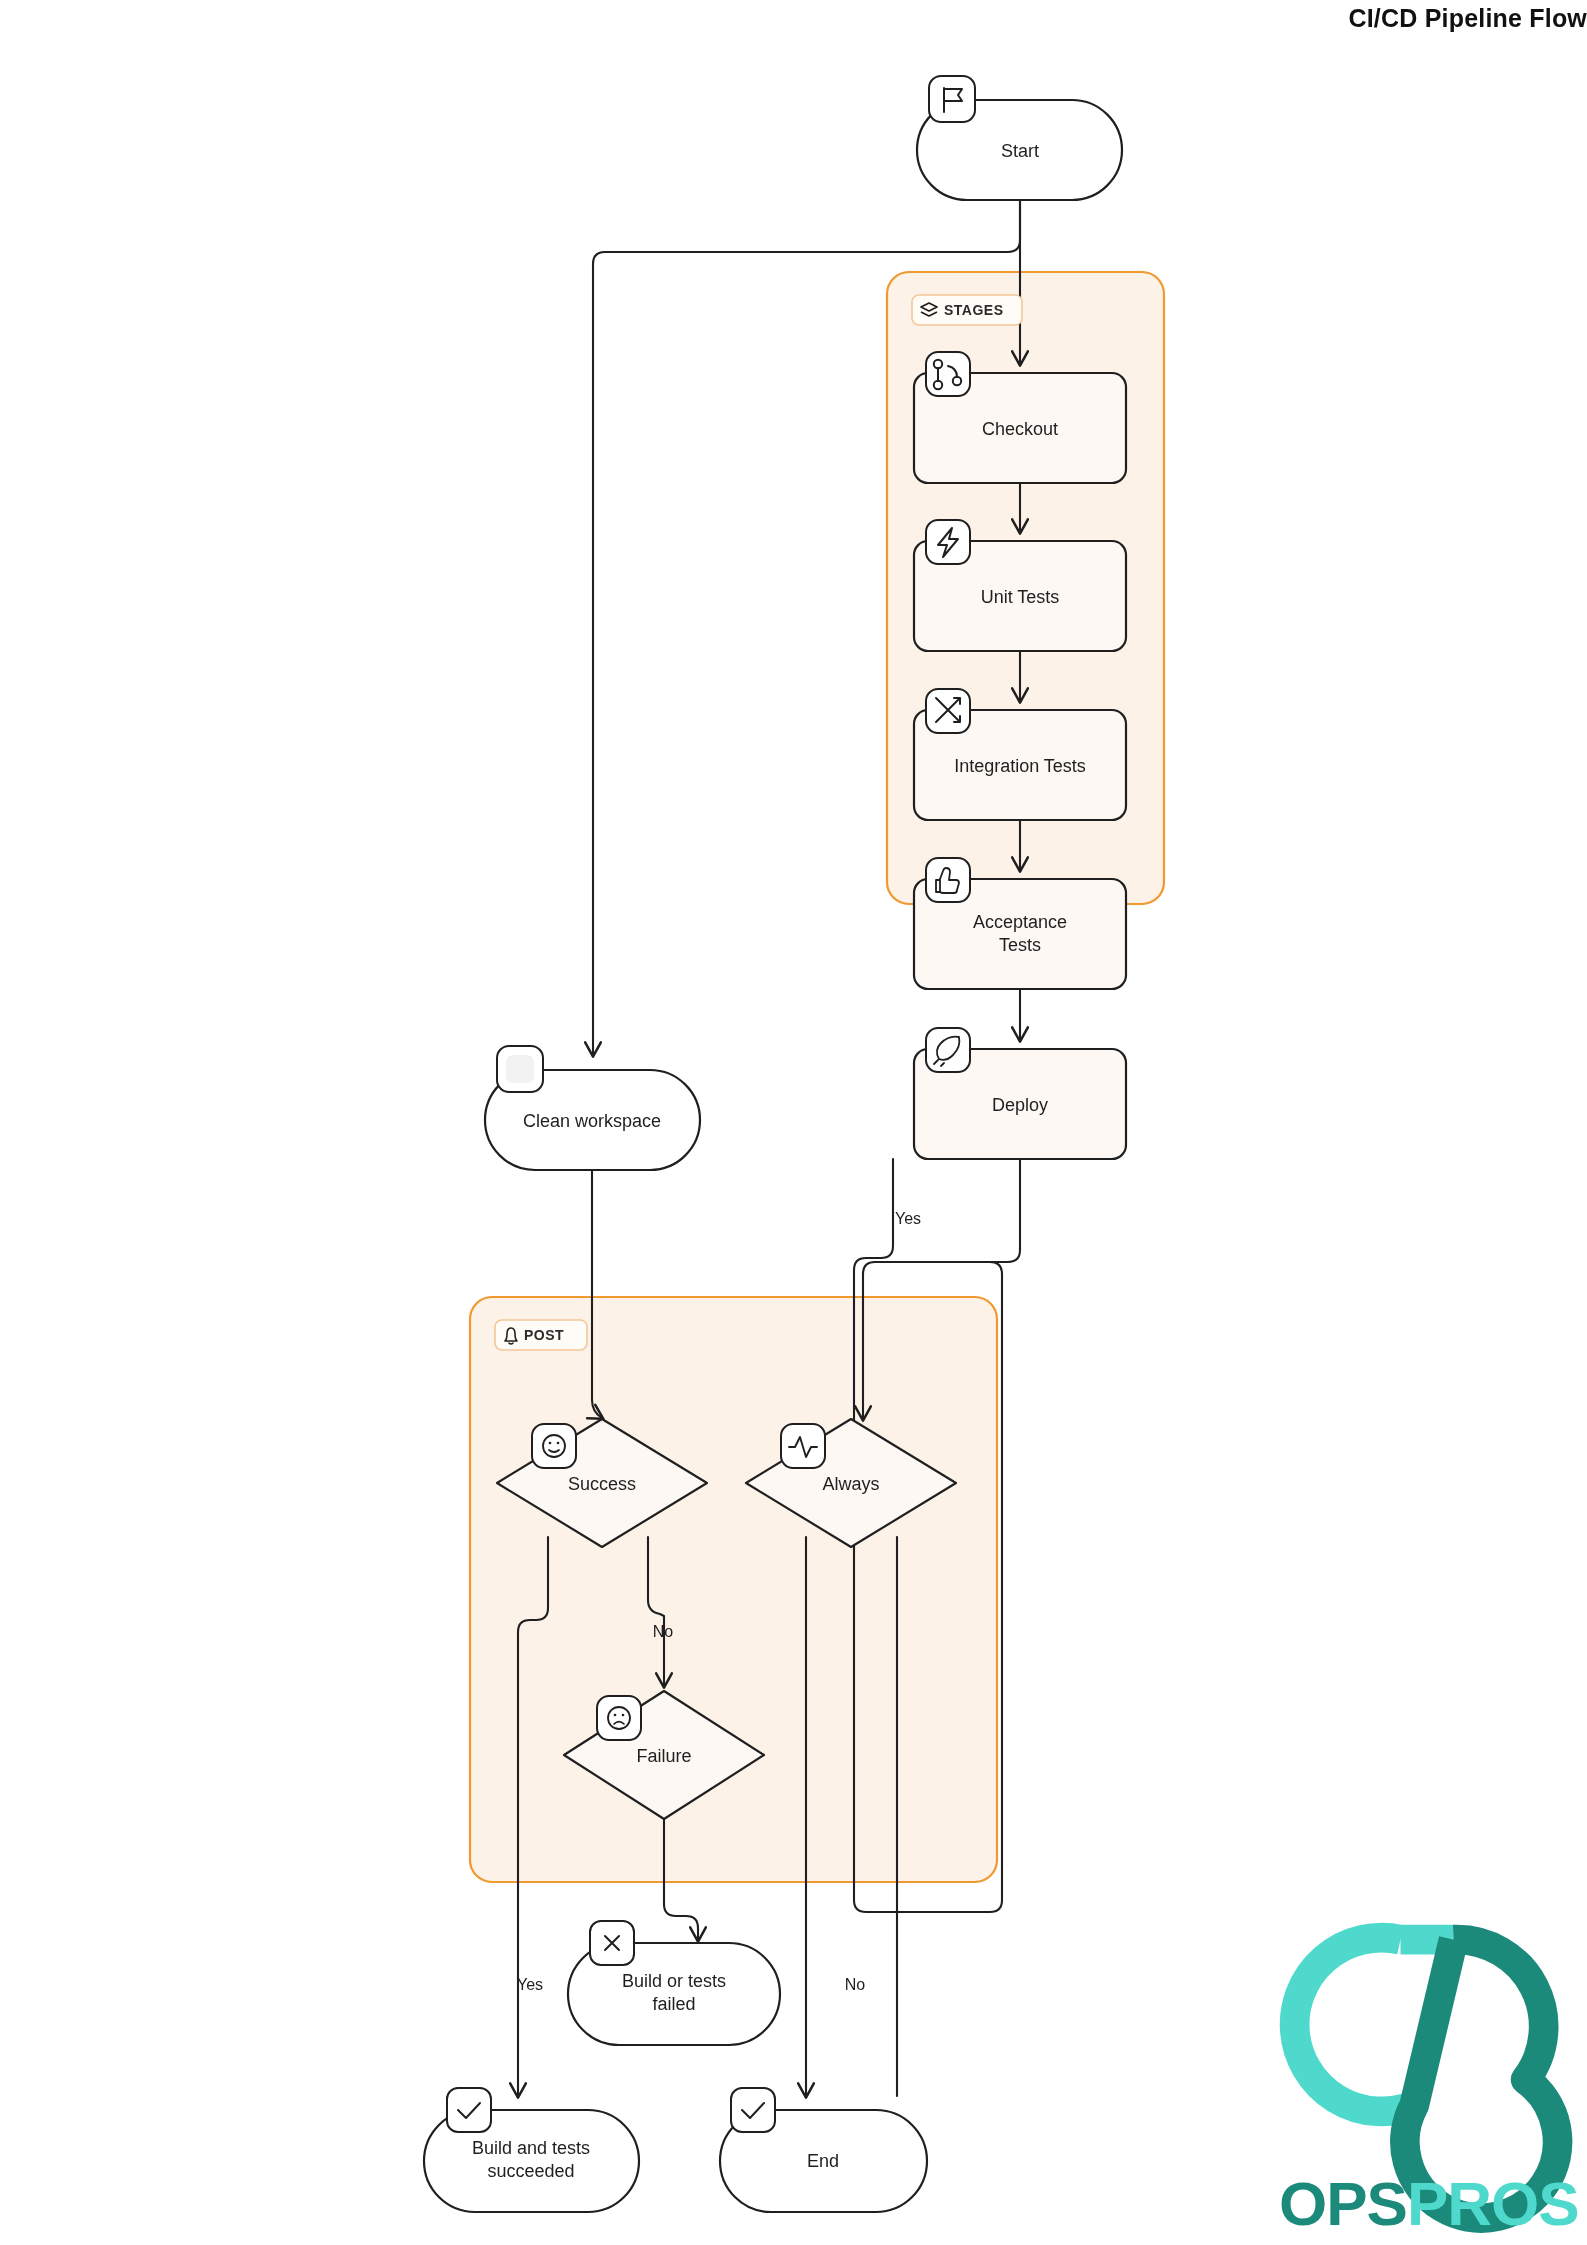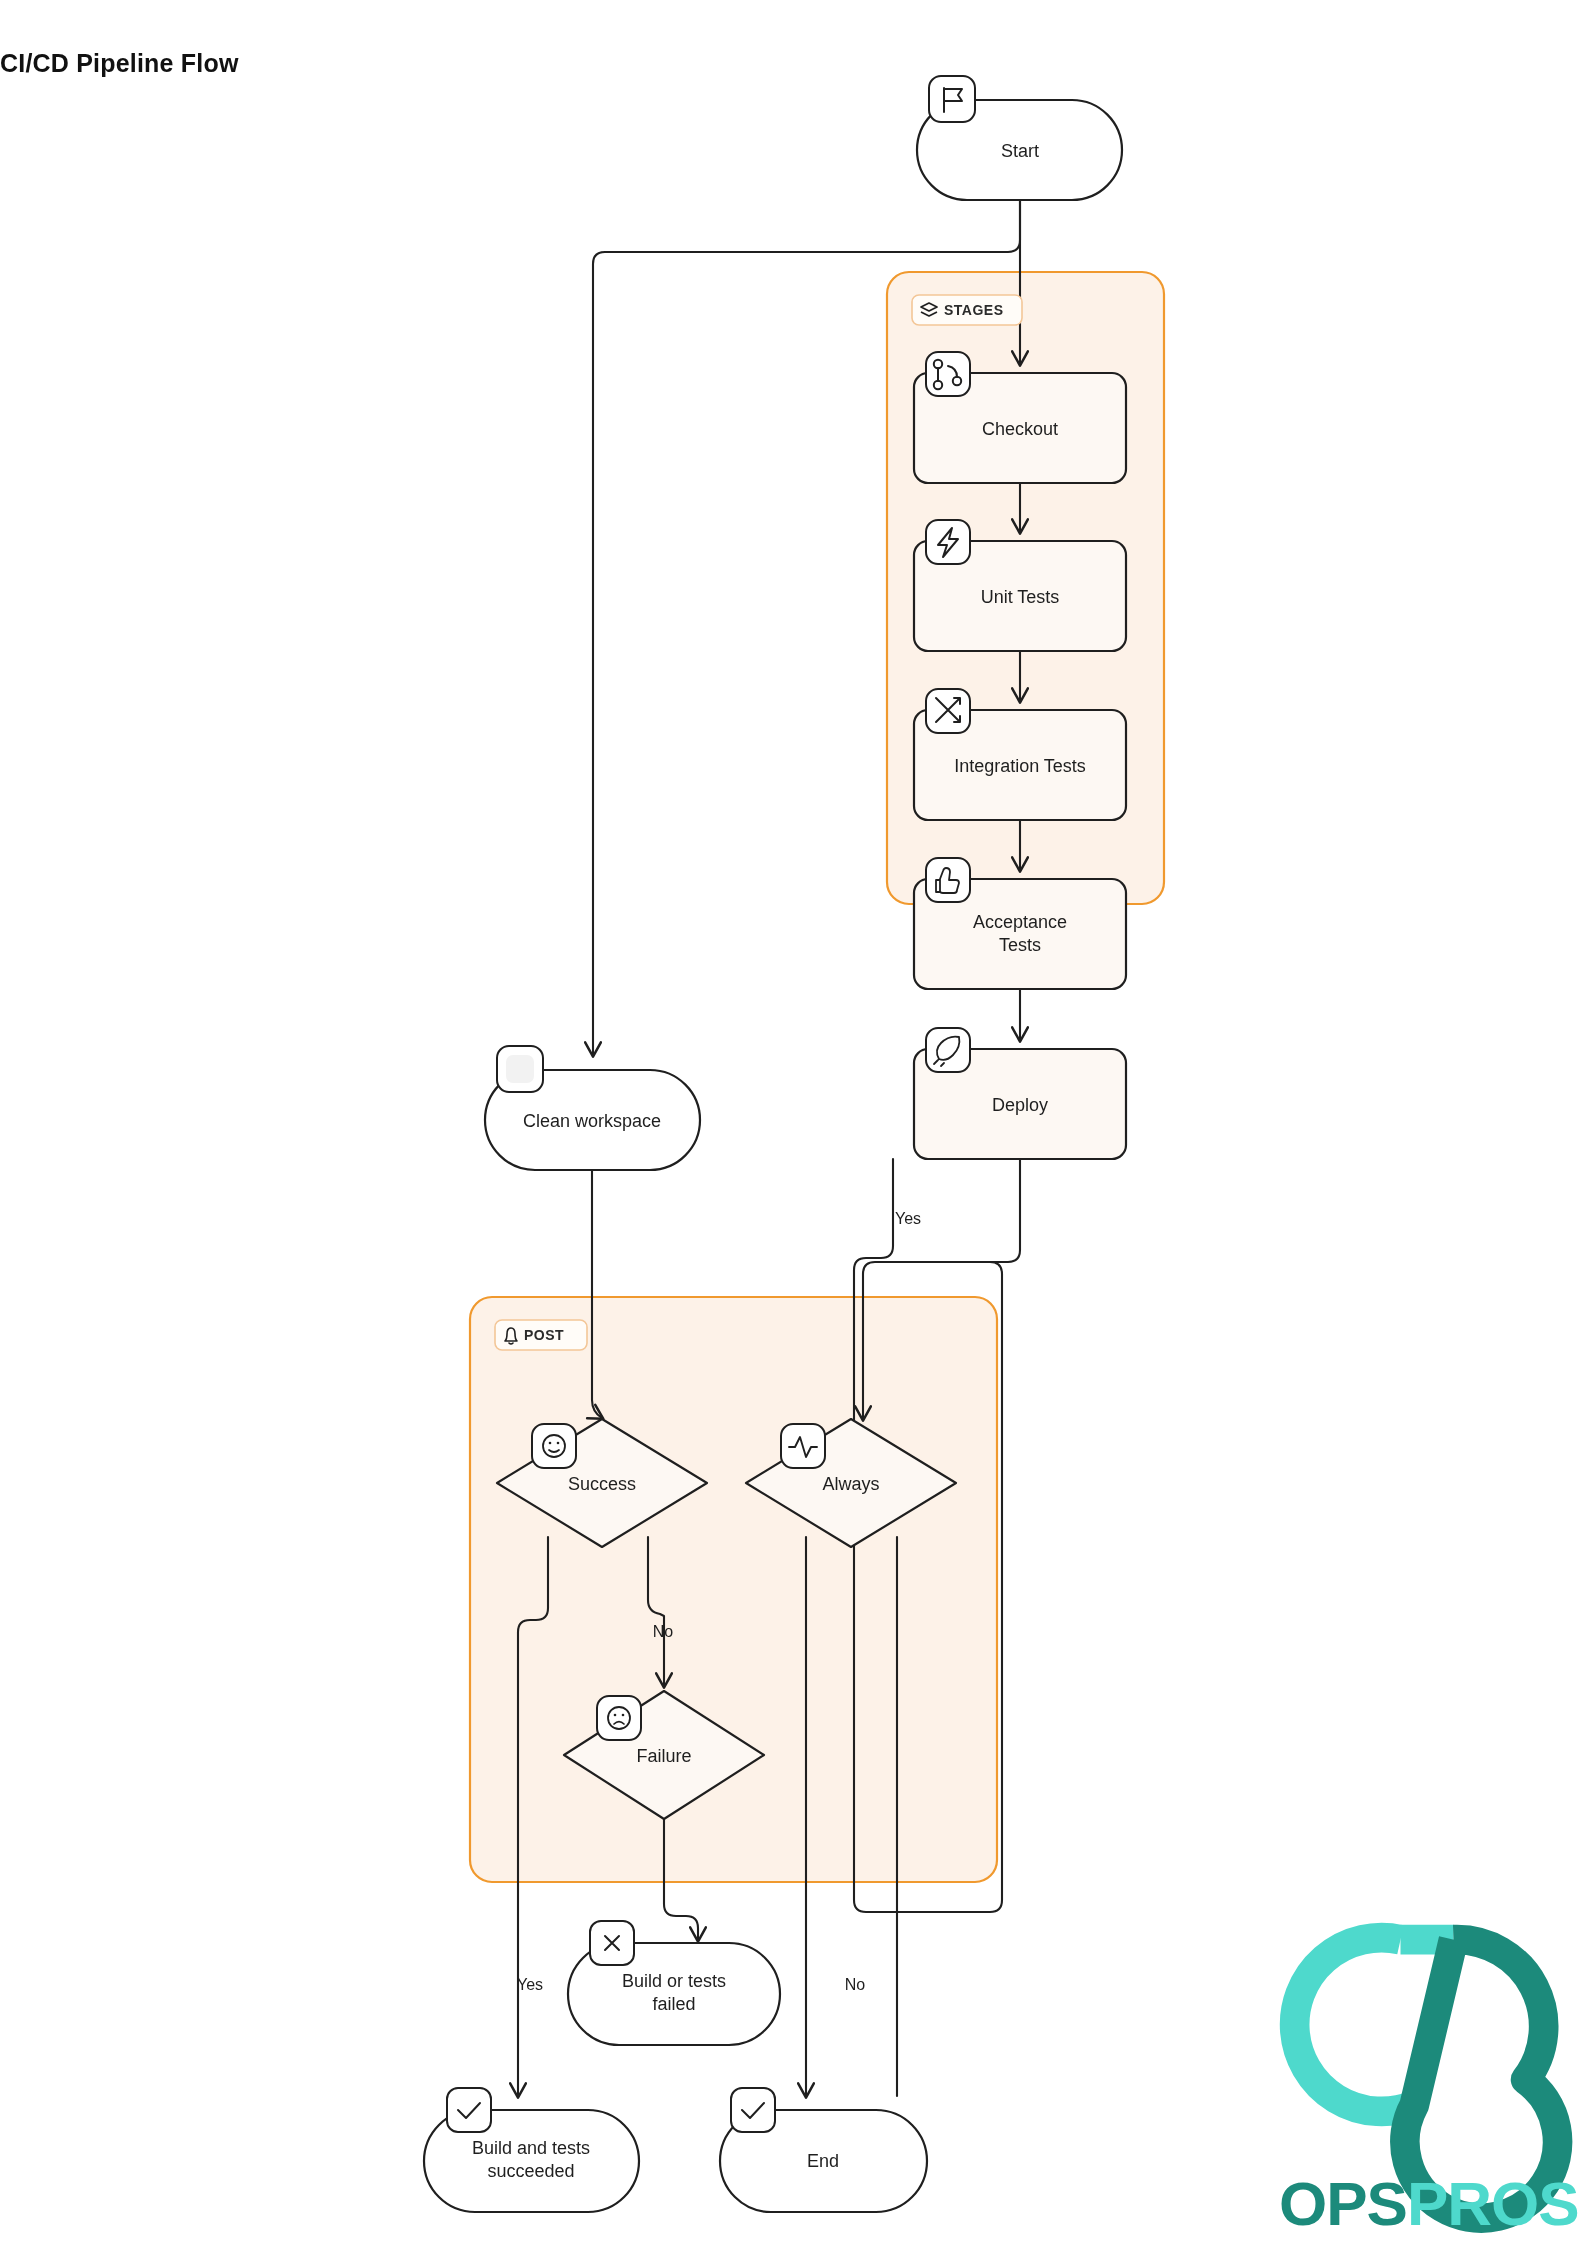--- a/index.html
+++ b/index.html
@@ -1,21 +1,21 @@
 <!DOCTYPE html>
 <html><head>
 <meta charset="utf-8">
 <style>
   html,body{margin:0;padding:0;background:#ffffff;}
   body{width:1587px;height:2245px;position:relative;overflow:hidden;
        font-family:"Liberation Sans","DejaVu Sans",sans-serif;}
   #stage{position:absolute;left:0;top:0;width:1587px;height:2245px;}
   svg.layer{position:absolute;left:0;top:0;width:1587px;height:2245px;}
-  .title{position:absolute;left:0;top:0;width:1587px;text-align:left;
-         font-size:25px;font-weight:bold;color:#111111;letter-spacing:.2px;margin-top:45px;}
+  .title{position:absolute;left:0;top:0;width:1587px;text-align:right;
+         font-size:25px;font-weight:bold;color:#111111;letter-spacing:.2px;}
 </style>
 </head>
 <body>
 
 <div id="stage">
 
   <div class="title" style="top:4px;">CI/CD Pipeline Flow</div>
 
   <svg class="layer" viewBox="0 0 1587 2245">
     <defs>

